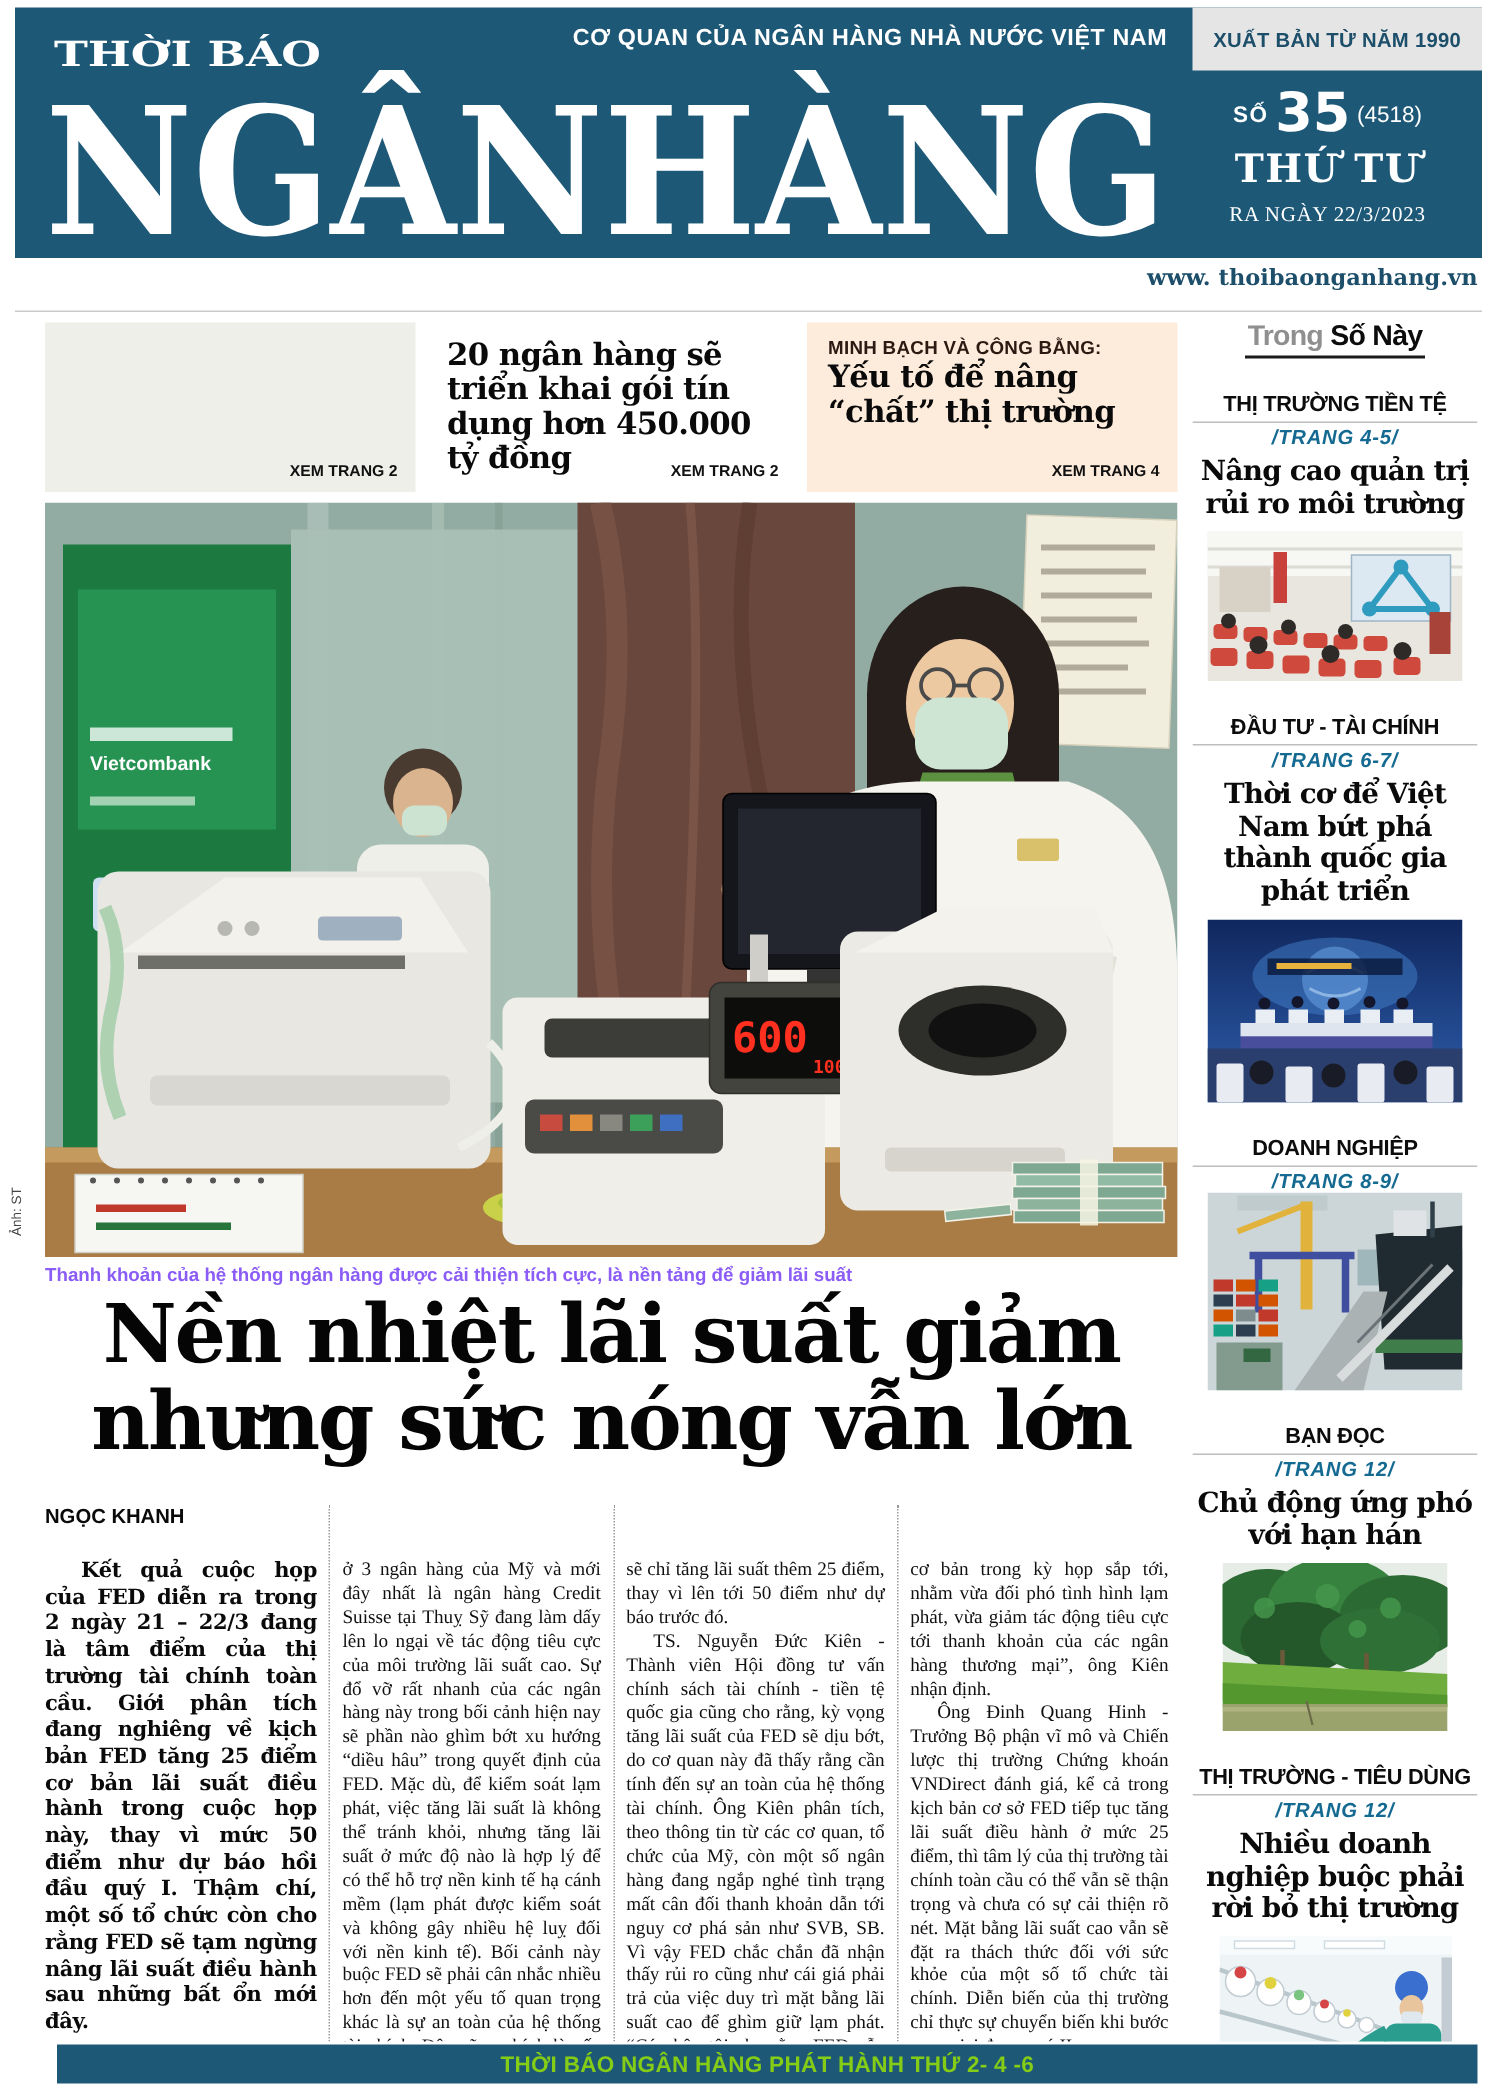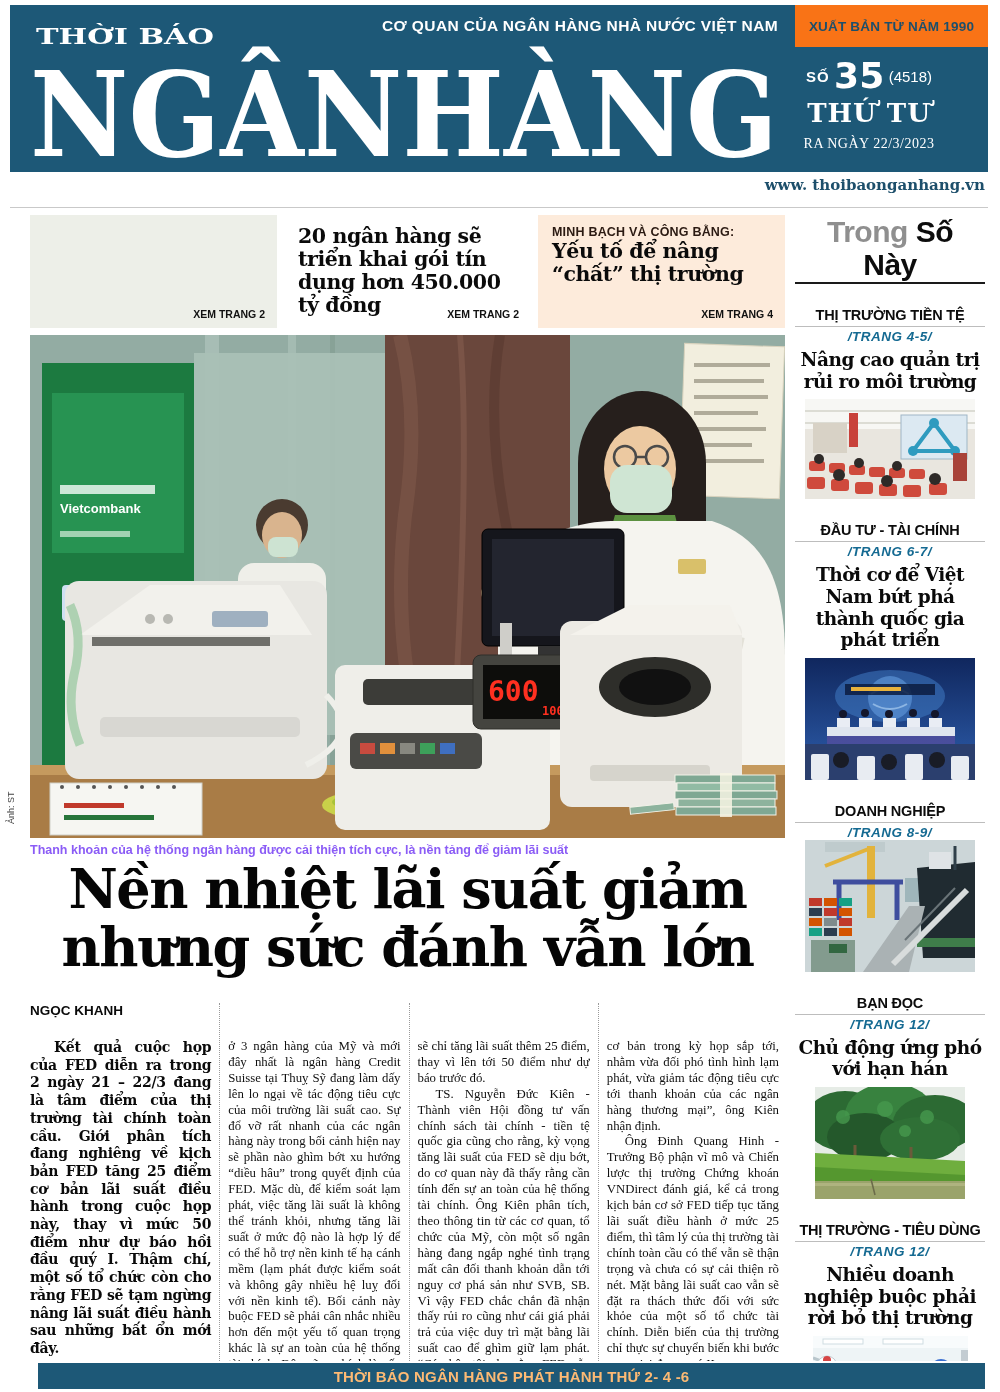--- a/index.html
+++ b/index.html
@@ -3,26 +3,26 @@
 <meta charset="utf-8">
 <style>
   html,body{margin:0;padding:0;background:#ffffff;}
   .page{position:relative;width:1000px;height:1392px;background:#fff;overflow:hidden;
         font-family:"Liberation Sans",sans-serif;color:#111;}
 
   
   .masthead{position:absolute;left:10px;top:5px;width:978px;height:167px;background:#1d5877;}
   .organ{position:absolute;left:360px;top:12px;width:420px;text-align:center;color:#fff;
          font-weight:bold;font-size:15.5px;letter-spacing:.4px;font-family:"Liberation Sans",sans-serif;}
-  .since-box{position:absolute;right:0;top:0;width:193px;height:42px;background:#f97316;
+  .since-box{position:absolute;right:0;top:0;width:193px;height:42px;background:#e5e5e5;
              display:flex;align-items:center;justify-content:center;}
   .since-box span{color:#1d4f6b;font-weight:bold;font-size:13.5px;letter-spacing:.2px;}
   .title-small-svg{position:absolute;left:26px;top:18px;overflow:visible;}
   .title-big-svg{position:absolute;left:18px;top:36px;overflow:visible;}
-  .issue-block{position:absolute;right:34px;top:50px;width:170px;text-align:center;color:#fff;}
+  .issue-block{position:absolute;right:18px;top:50px;width:170px;text-align:center;color:#fff;}
   .issue-line1{white-space:nowrap;}
   .issue-line1 .so{font-size:15px;font-weight:bold;letter-spacing:1px;vertical-align:6px;}
   .issue-line1 .num{font-size:36px;font-weight:bold;font-family:"DejaVu Sans",sans-serif;}
   .issue-line1 .paren{font-size:15px;vertical-align:6px;}
   .weekday{font-family:"DejaVu Serif",serif;font-weight:bold;font-size:26px;margin-top:2px;letter-spacing:1px;}
   .dateline{font-size:14px;margin-top:8px;font-family:"Liberation Serif",serif;letter-spacing:.5px;}
   .website-row{position:absolute;left:10px;top:176px;width:975px;text-align:right;
                font-family:"DejaVu Serif",serif;font-weight:bold;font-size:15px;color:#1d4f6b;}
   .top-rule{position:absolute;left:10px;top:207px;width:978px;border-top:1px solid #c9c9c9;}
 
@@ -53,36 +53,36 @@
   .col + .col{border-left:1px dotted #9a9a9a;}
   .byline{font-family:"Liberation Sans",sans-serif;font-weight:bold;font-size:13.5px;color:#0a0a0a;}
   .lead{margin-top:21px;font-weight:bold;font-size:14px;line-height:17.7px;text-align:justify;
         text-indent:24px;font-family:"DejaVu Serif",serif;letter-spacing:-.3px;color:#0a0a0a;}
   .bodytext{font-size:12.8px;line-height:15.9px;text-align:justify;color:#101010;margin:0;}
   .col-offset{margin-top:36px;}
   .indent{text-indent:18px;}
 
   
   .sidebar{position:absolute;left:795px;top:215px;width:190px;height:1146px;overflow:hidden;text-align:center;}
-  .sidebar-title{display:inline-block;font-size:30px;font-weight:600;letter-spacing:-.5px;
+  .sidebar-title{display:inline-block;font-size:19px;font-weight:600;letter-spacing:-.5px;
                  border-bottom:2px solid #1a1a1a;padding:0 2px 1px 2px;line-height:1.1;}
   .sidebar-title .t-gray{color:#8f8f8f;}
   .sidebar-title .t-black{color:#0c0c0c;}
   .sb-section{margin-top:23px;}
   .sb-cat{font-weight:bold;font-size:14.5px;color:#0c0c0c;letter-spacing:-.2px;
           padding-bottom:3px;border-bottom:1px solid #bdbdbd;}
   .sb-pages{margin-top:2px;font-weight:bold;font-style:italic;font-size:13.5px;color:#156a92;letter-spacing:.5px;}
   .sb-headline{margin:5px 2px 7px 2px;font-family:"DejaVu Serif",serif;font-weight:bold;
                font-size:18.5px;line-height:1.17;color:#0a0a0a;letter-spacing:-.5px;}
   .sb-photo{display:block;margin:0 auto;}
 
   
   .footer-bar{position:absolute;left:38px;top:1363px;width:947px;height:26px;background:#1d5877;
               display:flex;align-items:center;justify-content:center;}
-  .footer-bar span{color:#fdba74;font-weight:bold;font-size:15px;letter-spacing:.2px;}
+  .footer-bar span{color:#84cc16;font-weight:bold;font-size:15px;letter-spacing:.2px;}
 </style>
 </head>
 <body>
 
 <div class="page">
 
   <div class="masthead">
     <div class="organ">CƠ QUAN CỦA NGÂN HÀNG NHÀ NƯỚC VIỆT NAM</div>
     <div class="since-box">
       <span>XUẤT BẢN TỪ NĂM 1990</span>
@@ -245,21 +245,21 @@
       </g>
       <rect x="34" y="468" width="60" height="5" fill="#c0392b"></rect>
       <rect x="34" y="480" width="90" height="5" fill="#27753a"></rect>
     </svg>
     <div class="photo-credit">Ảnh: ST</div>
   </div>
   <div class="caption">Thanh khoản của hệ thống ngân hàng được cải thiện tích cực, là nền tảng để giảm lãi suất</div>
 
   <div class="headline">
     <div>Nền nhiệt lãi suất giảm</div>
-    <div>nhưng sức đánh vẫn lớn</div>
+    <div>nhưng sức nóng vẫn lớn</div>
   </div>
 
   <div class="article">
     <div class="col">
       <div class="byline">NGỌC KHANH</div>
       <p class="lead">Kết quả cuộc họp của FED diễn ra trong 2 ngày 21 – 22/3 đang là tâm điểm của thị trường tài chính toàn cầu. Giới phân tích đang nghiêng về kịch bản FED tăng 25 điểm cơ bản lãi suất điều hành trong cuộc họp này, thay vì mức 50 điểm như dự báo hồi đầu quý I. Thậm chí, một số tổ chức còn cho rằng FED sẽ tạm ngừng nâng lãi suất điều hành sau những bất ổn mới đây.</p>
 
     </div>
     <div class="col">
       <p class="bodytext col-offset">ở 3 ngân hàng của Mỹ và mới đây nhất là ngân hàng Credit Suisse tại Thuỵ Sỹ đang làm dấy lên lo ngại về tác động tiêu cực của môi trường lãi suất cao. Sự đổ vỡ rất nhanh của các ngân hàng này trong bối cảnh hiện nay sẽ phần nào ghìm bớt xu hướng “diều hâu” trong quyết định của FED. Mặc dù, để kiểm soát lạm phát, việc tăng lãi suất là không thể tránh khỏi, nhưng tăng lãi suất ở mức độ nào là hợp lý để có thể hỗ trợ nền kinh tế hạ cánh mềm (lạm phát được kiểm soát và không gây nhiều hệ luỵ đối với nền kinh tế). Bối cảnh này buộc FED sẽ phải cân nhắc nhiều hơn đến một yếu tố quan trọng khác là sự an toàn của hệ thống tài chính. Đây cũng chính là yếu tố khiến thị trường kỳ vọng trong kỳ họp này FED</p>

